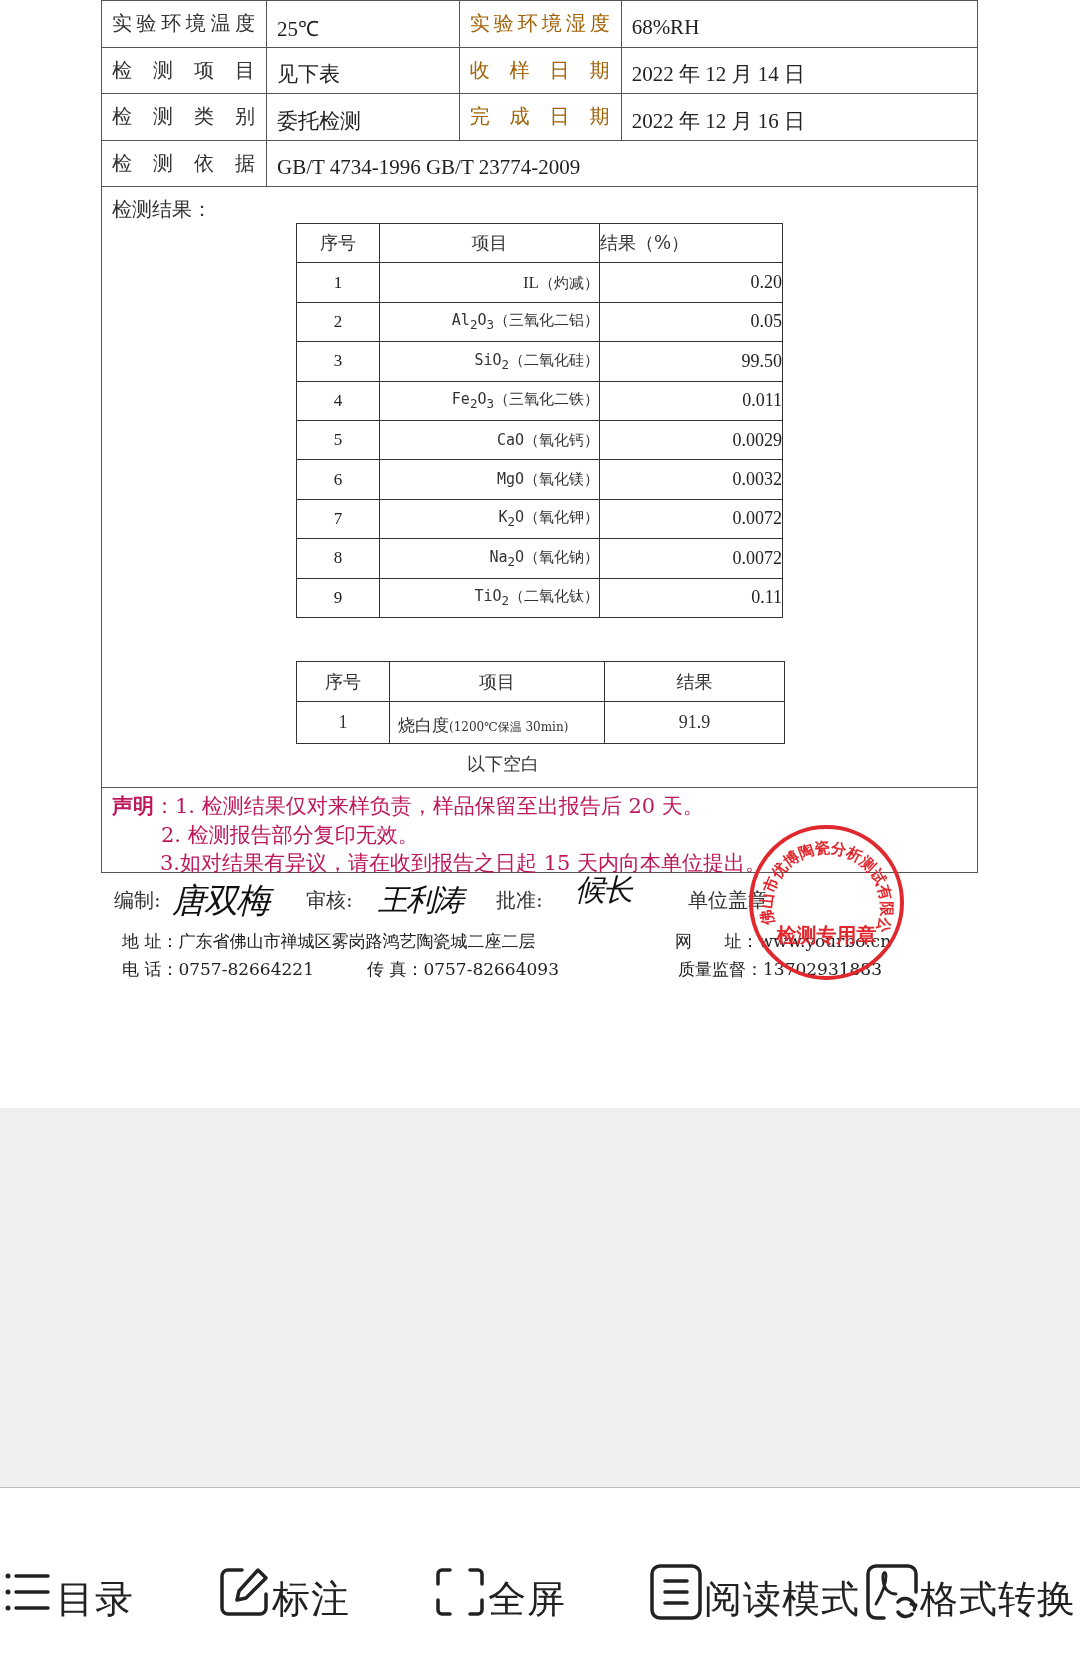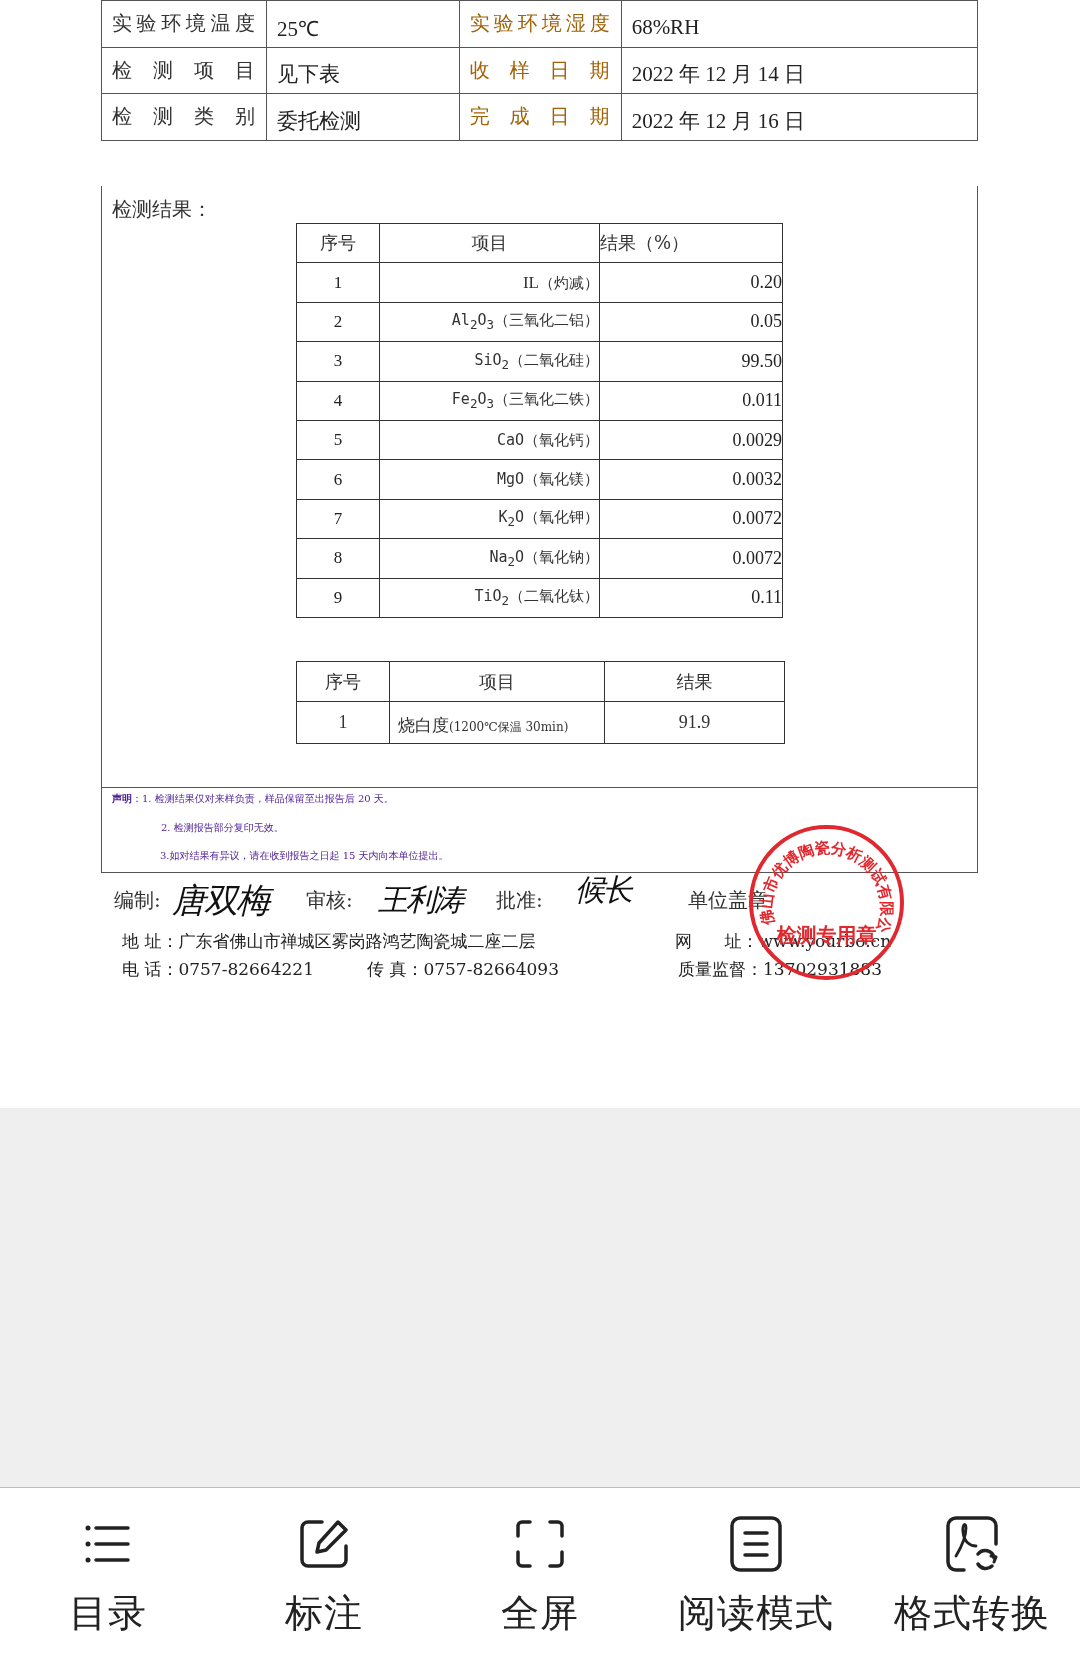--- a/index.html
+++ b/index.html
@@ -36,34 +36,34 @@
   .t2 .c1 { width: 93px; text-align: center; font-family: "Liberation Serif", serif; }
   .t2 .c2 { width: 215px; text-align: left; padding-left: 8px; }
   .t2 th.c2 { text-align: center; padding-left: 0; }
   .t2 .c3 { text-align: center; font-family: "Liberation Serif", serif; }
   .t2 td.c2 { font-size: 17px; padding-top: 6px; }
   .t2 td.c2 .small { font-size: 12px; }
 
   .blank-note { position: absolute; left: 0; top: 752px; width: 1006px; text-align: center; font-size: 18px; color: #333; }
 
   .statement { position: absolute; left: 101px; top: 787px; width: 877px; height: 86px; border: 1.5px solid #555; }
-  .st-line { position: absolute; font-size: 10px; color: #4c1d95; white-space: nowrap; text-align: right; }
+  .st-line { position: absolute; font-size: 21px; color: #be185d; white-space: nowrap; text-align: right; }
   .st-line b { font-weight: bold; }
 
   .sign-row { position: absolute; top: 887px; font-size: 20px; color: #333; }
   .sig { position: absolute; font-family: "DejaVu Sans", sans-serif; font-size: 34px; font-style: italic; color: #111; letter-spacing: -2px; }
   .addr { position: absolute; font-size: 17px; color: #222; white-space: nowrap; }
 
   .stamp { position: absolute; left: 749px; top: 825px; width: 155px; height: 155px; border: 4px solid #e0282e; border-radius: 50%; }
   .stamp-top { position: absolute; left: 0; top: 0; width: 100%; height: 100%; }
   .stamp-bottom { position: absolute; left: 0; top: 93px; width: 100%; text-align: center; color: #e0282e; font-size: 20px; font-weight: bold; font-family: "DejaVu Sans", sans-serif; }
 
   
   .toolbar { position: absolute; left: 0; top: 1487px; width: 1080px; height: 180px; background: #fff; border-top: 1.5px solid #bdbdbd; display: flex; }
-  .tb-item { flex: 1; display: flex; flex-direction: column; align-items: center; padding-top: 28px; }
+  .tb-item { flex: 1; display: flex; flex-direction: row; align-items: center; padding-top: 28px; }
   .tb-icon { width: 56px; height: 56px; display: flex; align-items: center; justify-content: center; }
   .tb-label { margin-top: 16px; font-family: "DejaVu Sans", sans-serif; font-size: 38px; color: #222; letter-spacing: 1px; }
 </style>
 </head>
 <body>
 
 <div class="page">
 
   <table class="info">
     <tbody>
@@ -78,20 +78,24 @@
       <td class="val">见下表</td>
       <td class="lbl2">收 样 日 期</td>
       <td class="val">2022 年 12 月 14 日</td>
     </tr>
     <tr>
       <td class="lbl">检 测 类 别</td>
       <td class="val">委托检测</td>
       <td class="lbl2">完 成 日 期</td>
       <td class="val">2022 年 12 月 16 日</td>
     </tr>
+    <tr>
+      <td class="lbl">检 测 依 据</td>
+      <td class="val" colspan="3">GB/T 4734-1996 GB/T 23774-2009</td>
+    </tr>
   </tbody>
     </table>
 
   <div class="results-box"></div>
   <div class="results-title">检测结果：</div>
 
   <table class="t1">
     <tbody>
         <tr>
       <th class="c1">序号</th>
@@ -154,20 +158,21 @@
       <th class="c3">结果</th>
     </tr>
     <tr>
       <td class="c1">1</td>
       <td class="c2"><span>烧白度</span><span class="small">(1200℃保温 30min)</span></td>
       <td class="c3">91.9</td>
     </tr>
   </tbody>
     </table>
 
+  <div class="blank-note">以下空白</div>
 
   <div class="statement"></div>
   <div class="st-line" style="left:112px; top:792px;"><b>声明</b><span>：1. 检测结果仅对来样负责，样品保留至出报告后 20 天。</span></div>
   <div class="st-line" style="left:161px; top:821px;">2. 检测报告部分复印无效。</div>
   <div class="st-line" style="left:160px; top:849px;">3.如对结果有异议，请在收到报告之日起 15 天内向本单位提出。</div>
 
   <div class="sign-row" style="left:114px;">编制:</div>
   <div class="sig" style="left:172px; top:878px;">唐双梅</div>
   <div class="sign-row" style="left:306px;">审核:</div>
   <div class="sig" style="left:378px; top:880px; font-size:30px;">王利涛</div>

